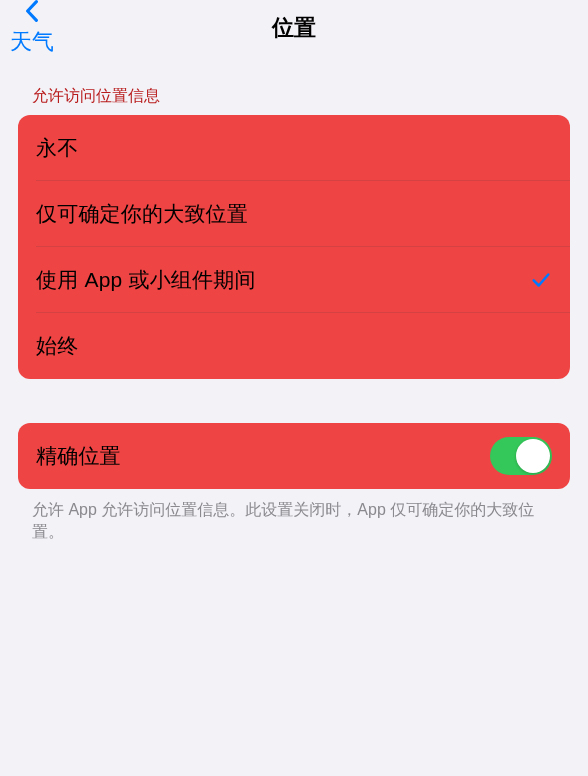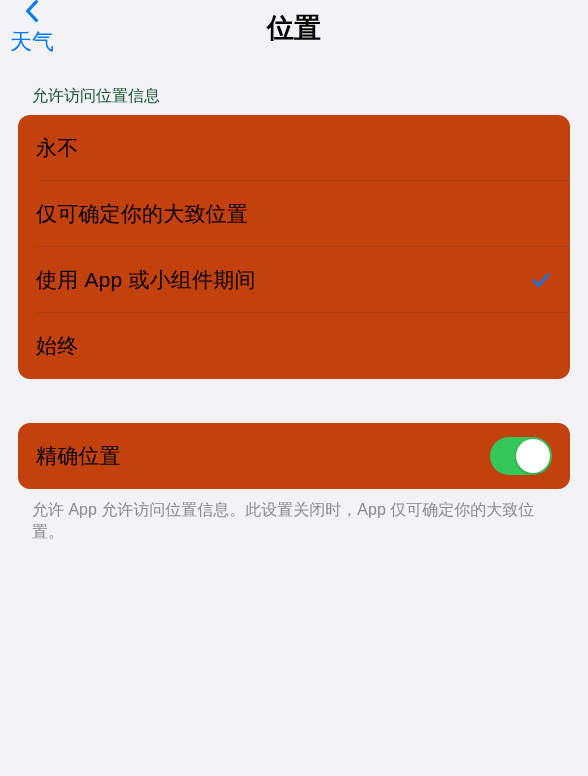--- a/index.html
+++ b/index.html
@@ -39,40 +39,40 @@
       justify-content: center;
     }
     .back-chevron svg {
       width: 14px;
       height: 22px;
     }
     .header-title {
       position: absolute;
       left: 50%;
       transform: translateX(-50%);
-      font-size: 27px;
+      font-size: 22px;
       font-weight: 600;
       color: #000;
     }
     .content {
       padding-top: 30px;
     }
     .section-header {
       padding: 0 32px 8px 32px;
       font-size: 16px;
-      color: #14532d;
+      color: #b91c1c;
     }
     .section-footer {
       padding: 10px 32px 0 32px;
       font-size: 16px;
       color: #8a8a8e;
       line-height: 1.4;
     }
     .group {
-      background: #c2410c;
+      background: #ef4444;
       border-radius: 12px;
       margin: 0 18px;
       overflow: hidden;
     }
     .row {
       display: flex;
       align-items: center;
       justify-content: space-between;
       min-height: 66px;
       padding: 0 18px;

